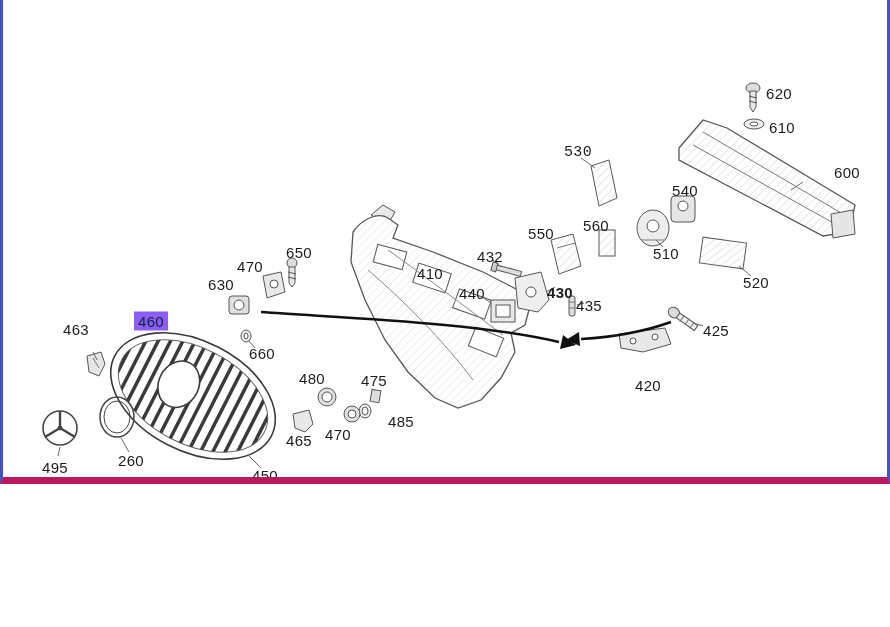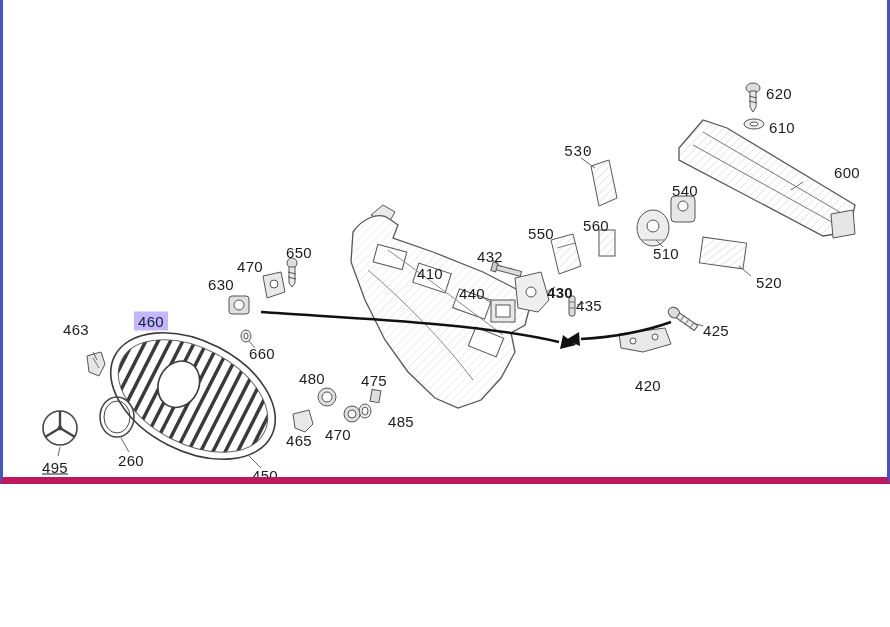--- a/index.html
+++ b/index.html
@@ -19,21 +19,21 @@
   #label-layer { position: absolute; left: 0; top: 0; width: 100%; height: 100%; pointer-events: none; }
   .part-label {
     position: absolute;
     transform: translate(-50%, -50%);
     font-size: 15px;
     color: #1b1b1b;
     white-space: nowrap;
     letter-spacing: 0.3px;
   }
   .part-label.highlighted {
-    background: #c4b5fd;
+    background: #8b5cf6;
     padding: 1px 4px;
     color: #123;
   }
 </style>
 </head>
 <body>
 
 <div id="canvas">
 
   <svg id="diagram-svg" width="890" height="627" viewBox="0 0 890 627">
@@ -236,37 +236,37 @@
 
   <div id="label-layer">
       <div class="part-label" style="left: 776px; top: 93px;">620</div>
       <div class="part-label" style="left: 779px; top: 127px;">610</div>
       <div class="part-label" style="left: 812px; top: 172px; margin-left: 32px;">600</div>
       <div class="part-label" style="left: 575px; top: 152px; font-family: Liberation Mono, monospace;">530</div>
       <div class="part-label" style="left: 682px; top: 190px;">540</div>
       <div class="part-label" style="left: 593px; top: 225px;">560</div>
       <div class="part-label" style="left: 538px; top: 233px;">550</div>
       <div class="part-label" style="left: 663px; top: 253px;">510</div>
-      <div class="part-label" style="left: 753px; top: 282px; margin-left: 13px;">520</div>
+      <div class="part-label" style="left: 753px; top: 282px;">520</div>
       <div class="part-label" style="left: 296px; top: 252px;">650</div>
       <div class="part-label" style="left: 247px; top: 266px;">470</div>
       <div class="part-label" style="left: 218px; top: 284px;">630</div>
       <div class="part-label" style="left: 427px; top: 273px;">410</div>
       <div class="part-label" style="left: 487px; top: 256px;">432</div>
       <div class="part-label" style="left: 469px; top: 293px;">440</div>
       <div class="part-label" style="left: 557px; top: 292px; font-weight: bold;">430</div>
       <div class="part-label" style="left: 586px; top: 305px;">435</div>
       <div class="part-label" style="left: 706px; top: 330px; padding-left: 14px;">425</div>
       <div class="part-label" style="left: 645px; top: 362px; margin-top: 23px;">420</div>
       <div class="part-label highlighted" style="left: 148px; top: 321px;">460</div>
       <div class="part-label" style="left: 73px; top: 329px;">463</div>
       <div class="part-label" style="left: 259px; top: 353px;">660</div>
       <div class="part-label" style="left: 309px; top: 378px;">480</div>
       <div class="part-label" style="left: 371px; top: 380px;">475</div>
       <div class="part-label" style="left: 371px; top: 421px; margin-left: 27px;">485</div>
       <div class="part-label" style="left: 335px; top: 434px;">470</div>
       <div class="part-label" style="left: 296px; top: 440px;">465</div>
-      <div class="part-label" style="left: 52px; top: 467px; text-decoration: underline;">495</div>
+      <div class="part-label" style="left: 52px; top: 467px;">495</div>
       <div class="part-label" style="left: 128px; top: 460px;">260</div>
       <div class="part-label" style="left: 262px; top: 475px;">450</div>
       <div class="part-label" style="left: 185px; top: 515px;">200</div>
     </div>
 </div>
 
 </body></html>

